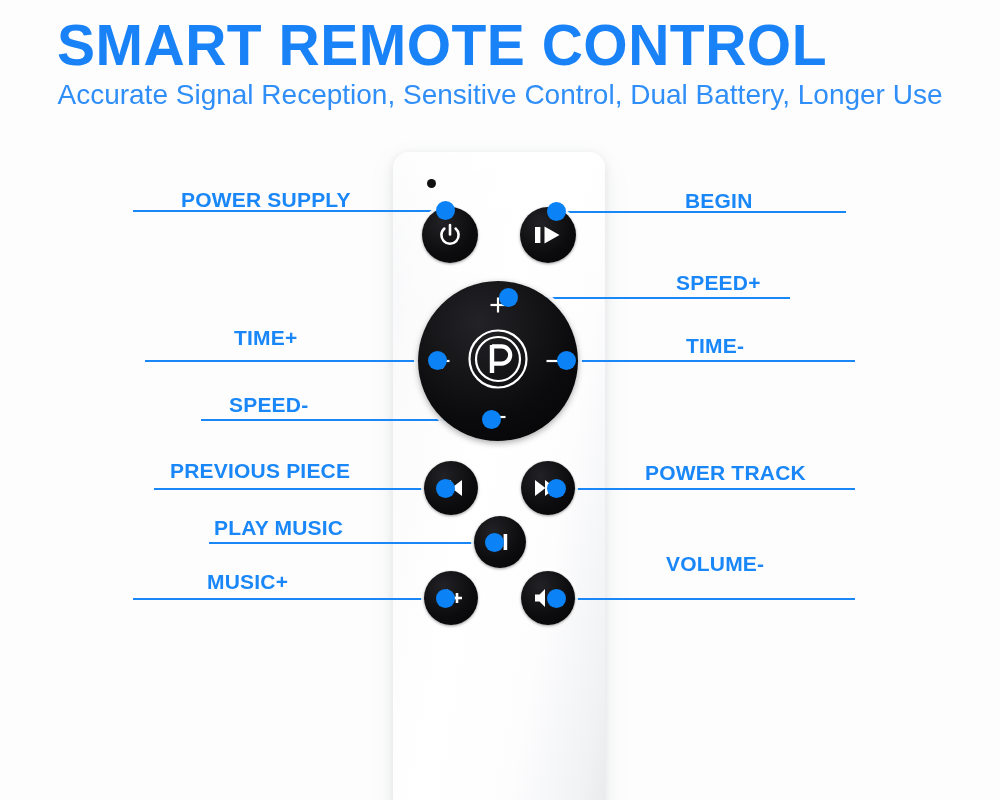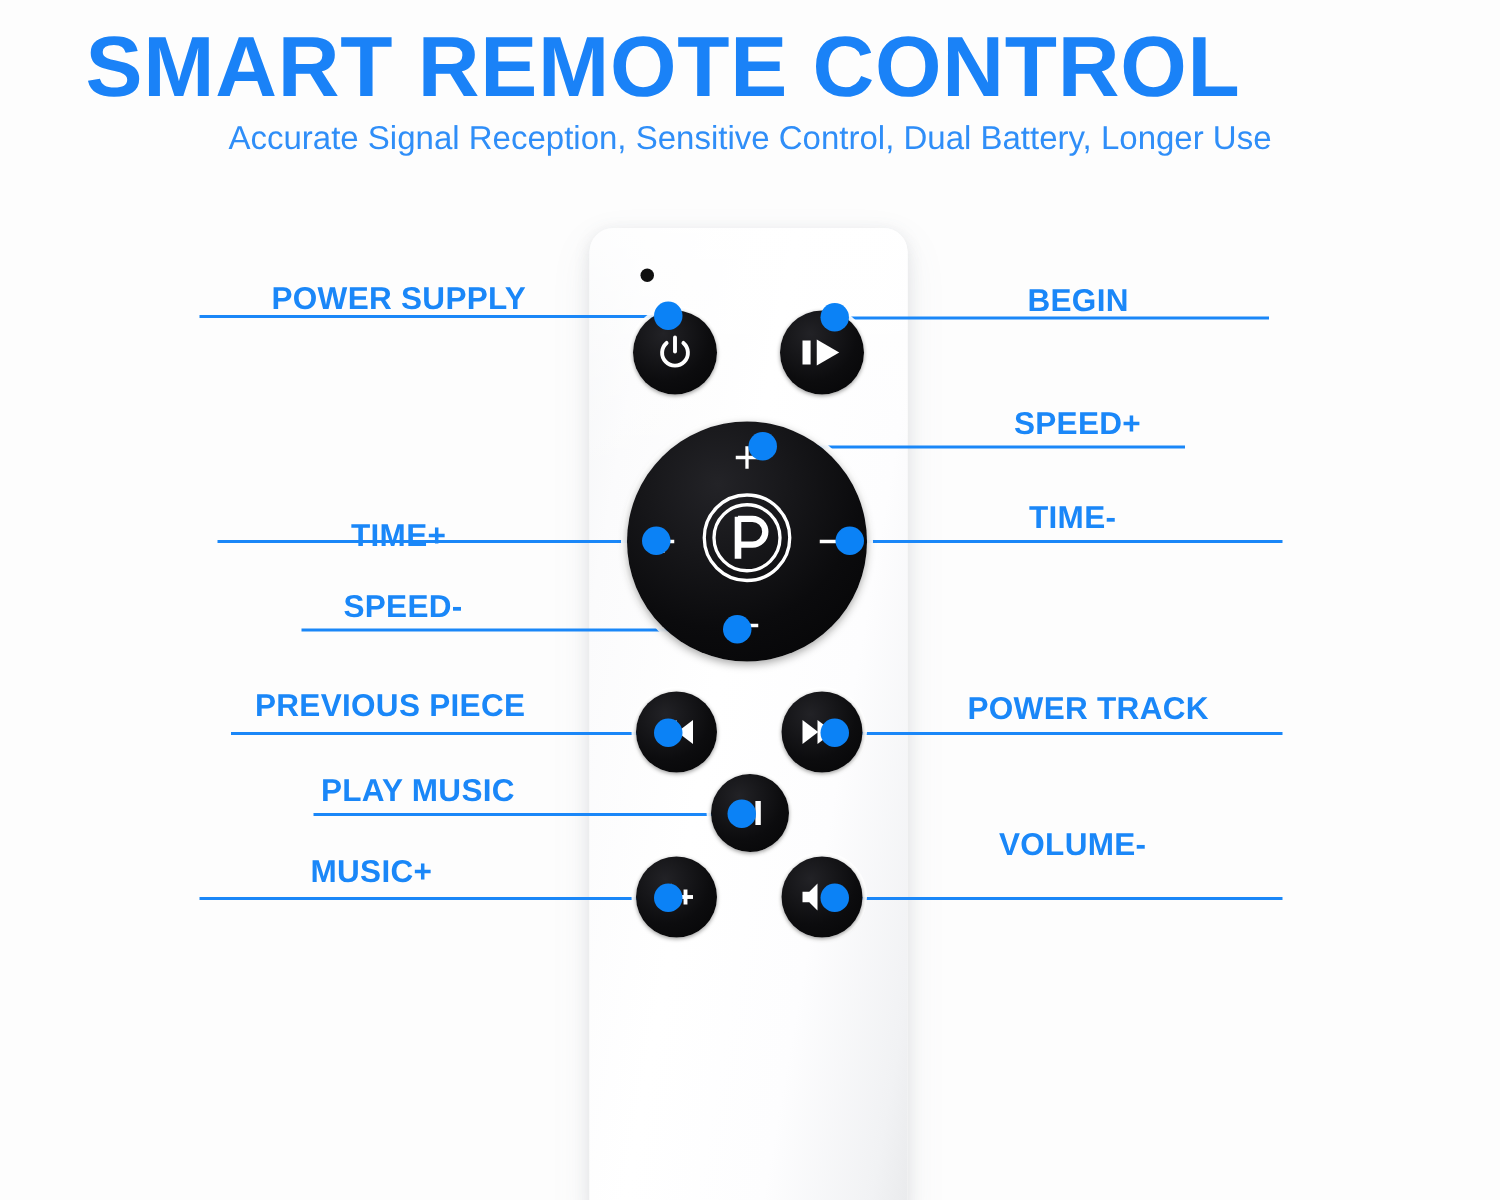--- a/index.html
+++ b/index.html
@@ -29,21 +29,21 @@
     color: #1a82f7;
     line-height: 1.05;
     white-space: nowrap;
   }
   #subtitle {
     position: absolute;
     top: 79px;
     left: 0;
     width: 1000px;
     text-align: center;
-    font-size: 22px;
+    font-size: 28px;
     font-weight: normal;
     color: #2f8ef8;
     white-space: nowrap;
   }
 
   
   #remote {
     position: absolute;
     left: 393px;
     top: 152px;
@@ -289,21 +289,21 @@
 
   <div class="lead-dot" style="left:436px; top:589px;"></div>
   <div class="lead-dot" style="left:547px; top:589px;"></div>
 
   <div class="callout-label" style="left:181px; top:188px;">POWER SUPPLY</div>
 
   <div class="callout-label right" style="left:685px; top:189px;">BEGIN</div>
 
   <div class="callout-label right" style="left:676px; top:271px;">SPEED+</div>
 
-  <div class="callout-label" style="left:234px; top:346px;">TIME+</div>
+  <div class="callout-label" style="left:234px; top:326px;">TIME+</div>
 
   <div class="callout-label right" style="left:686px; top:334px;text-align:right;">TIME-</div>
 
   <div class="callout-label" style="left:229px; top:393px;">SPEED-</div>
 
   <div class="callout-label" style="left:170px; top:459px;">PREVIOUS PIECE</div>
 
   <div class="callout-label right" style="left:645px; top:461px;">POWER TRACK</div>
 
   <div class="callout-label" style="left:214px; top:516px;">PLAY MUSIC</div>

